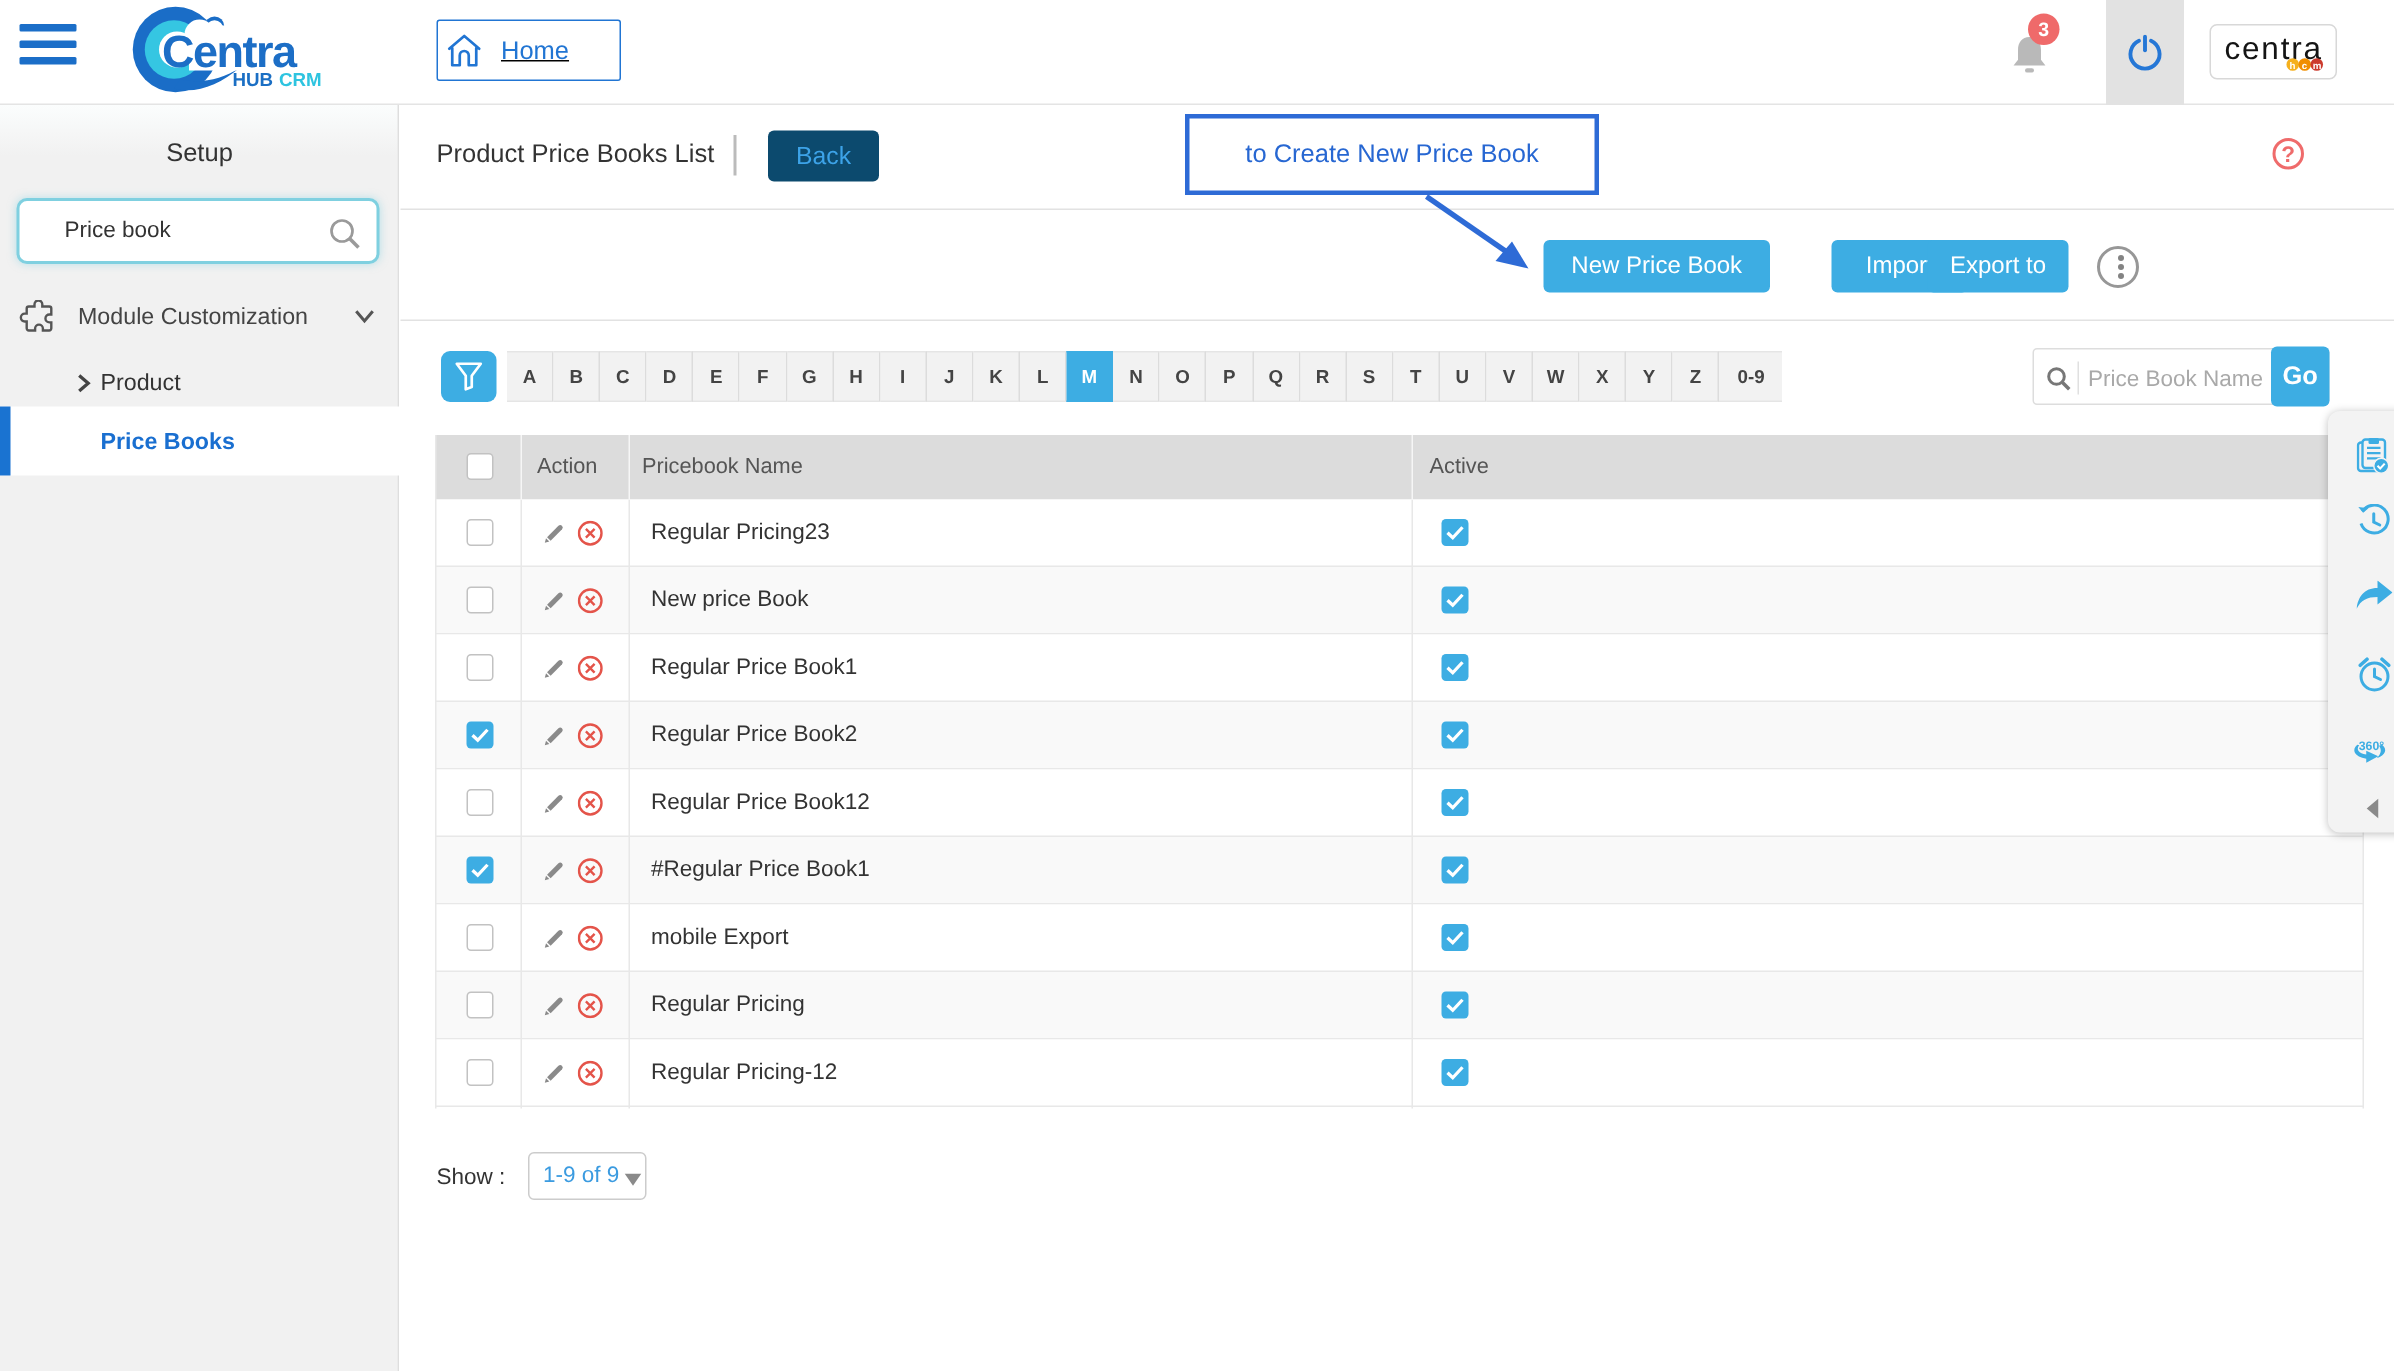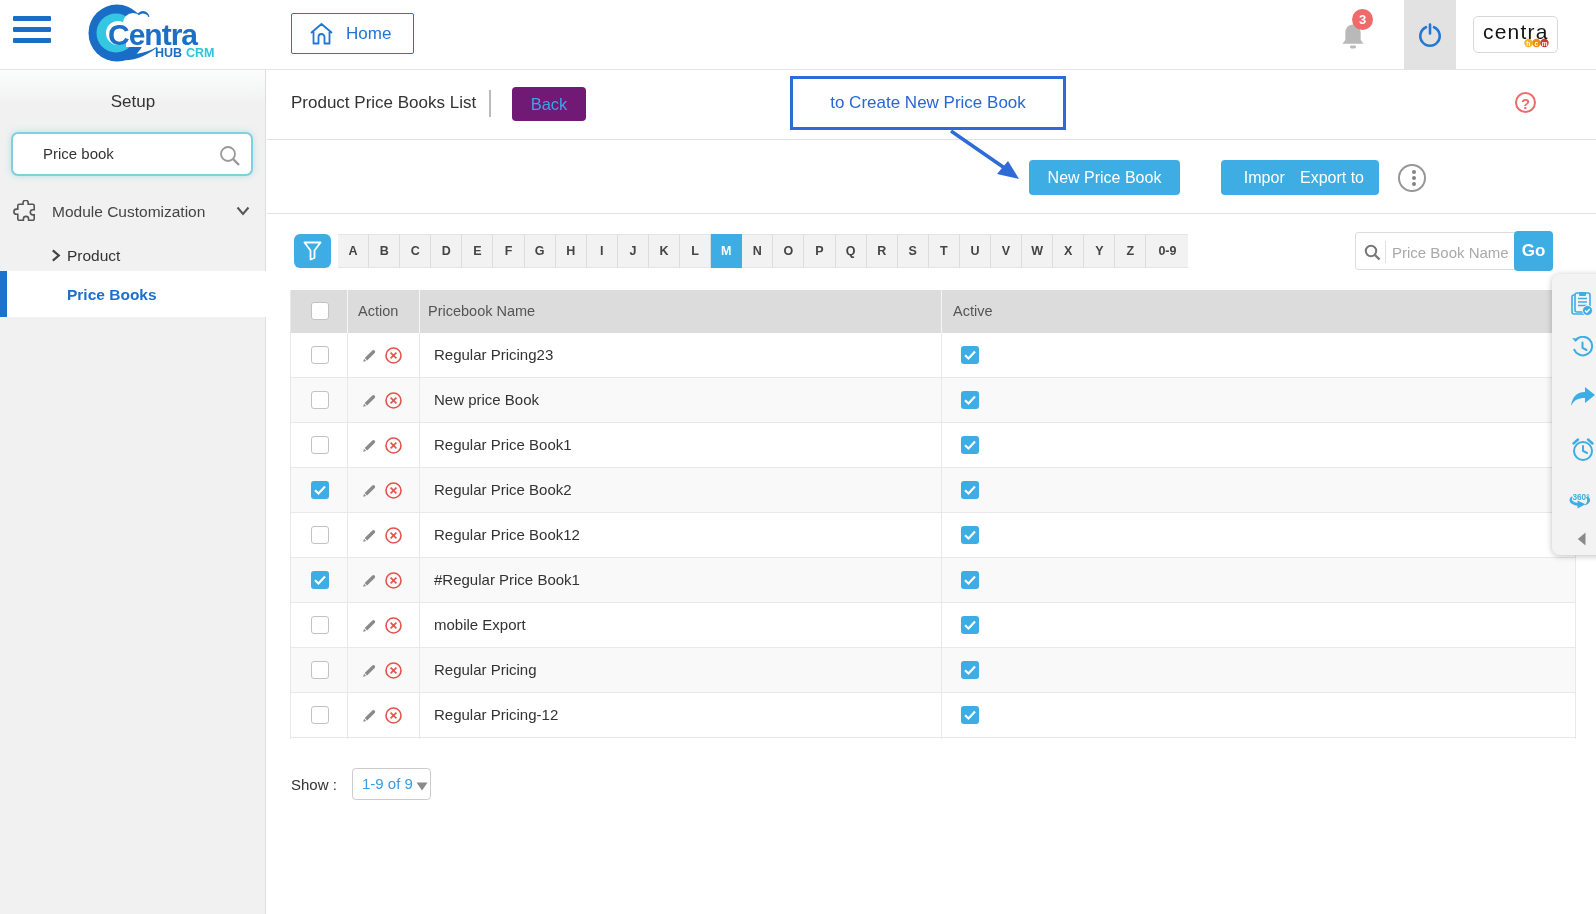--- a/index.html
+++ b/index.html
@@ -5,21 +5,21 @@
 * { margin:0; padding:0; box-sizing:border-box; }
 html,body { width:1596px; height:914px; overflow:hidden; background:#fff;
   font-family:"Liberation Sans", sans-serif; }
 body { position:relative; }
 .abs { position:absolute; }
 
 
 .topbar { position:absolute; left:0; top:0; width:1596px; height:70px; background:#fff; border-bottom:1px solid #e4e4e4; z-index:30; }
 .burger { position:absolute; left:13px; top:16px; width:38px; height:36px; }
 .burger div { height:5px; background:#1b6ec8; border-radius:1px; margin-bottom:6px; }
-.homebtn { position:absolute; left:291px; top:13px; width:123px; height:41px; border:1.5px solid #2175d3; border-radius:2px; display:flex; align-items:center; padding-left:17px; }
+.homebtn { position:absolute; left:291px; top:13px; width:123px; height:41px; border:1.5px solid #2175d3; border-radius:2px; display:flex; align-items:center; padding-left:5px;text-decoration:underline; }
 .homebtn span { color:#2175d3; font-size:17px; margin-left:12px; }
 .bell { position:absolute; left:1336px; top:21px; width:34px; height:31px; }
 .badge { position:absolute; left:1352px; top:9px; width:21px; height:21px; border-radius:50%; background:#ef6a6a; color:#fff; font-size:13px; font-weight:bold; text-align:center; line-height:21px; z-index:5;}
 .powerblk { position:absolute; left:1404px; top:0; width:52px; height:70px; background:#e2e2e2; }
 .hcmbox { position:absolute; left:1473px; top:16px; width:85px; height:37px; border:1px solid #d8d8d8; border-radius:5px; background:#fff; }
 
 
 .sidebar { position:absolute; left:0; top:70px; width:266px; height:844px; background:linear-gradient(180deg,#fbfdfd 0,#f1f1f1 34px); border-right:1px solid #dedede; z-index:20; }
 .setup { position:absolute; left:0; top:22px; width:266px; text-align:center; font-size:17px; color:#333; }
 .sidesearch { position:absolute; left:11px; top:62px; width:242px; height:44px; background:#fff; border:2px solid #7fd0e0; border-radius:7px; box-shadow:0 0 6px rgba(127,208,224,.5); }
@@ -28,21 +28,21 @@
 .modrow .txt { position:absolute; left:52px; top:12px; font-size:15.5px; color:#444; }
 .prodrow { position:absolute; left:0; top:174px; width:266px; height:42px; }
 .prodrow .txt { position:absolute; left:67px; top:3px; font-size:15.5px; color:#333; }
 .pbrow { position:absolute; left:0; top:201px; width:266px; height:46px; background:#fff; }
 .pbrow .bar { position:absolute; left:0; top:0; width:7px; height:46px; background:#1a73d1; }
 .pbrow .txt { position:absolute; left:67px; top:15px; font-size:15.5px; font-weight:bold; color:#1a6fd0; }
 
 
 .title { position:absolute; left:291px; top:93px; font-size:17px; color:#333; z-index:5;}
 .titlediv { position:absolute; left:489px; top:90px; width:1.5px; height:27px; background:#bbb; }
-.backbtn { position:absolute; left:512px; top:87px; width:74px; height:34px; background:#701a75; border-radius:4px; color:#3da3e8; font-size:16.5px; text-align:center; line-height:34px; }
+.backbtn { position:absolute; left:512px; top:87px; width:74px; height:34px; background:#0c4a6e; border-radius:4px; color:#3da3e8; font-size:16.5px; text-align:center; line-height:34px; }
 .qmark { position:absolute; left:1515px; top:92px; width:21px; height:21px; border:2px solid #ef6b6b; border-radius:50%; color:#ef6b6b; font-weight:bold; font-size:15px; text-align:center; line-height:20px; }
 .hr1 { position:absolute; left:267px; top:139px; width:1329px; height:1px; background:#e2e2e2; }
 .tooltip { position:absolute; left:790px; top:76px; width:276px; height:54px; border:3.5px solid #2e6bd6; background:#fff; z-index:6; display:flex; align-items:center; justify-content:center; color:#2767d2; font-size:17px; font-weight:normal; }
 .hr2 { position:absolute; left:267px; top:213px; width:1329px; height:1px; background:#e2e2e2; }
 
 
 .bluebtn { position:absolute; top:160px; height:35px; background:#3dade3; border-radius:4px; color:#fff; font-size:16px; text-align:center; line-height:35px; }
 .ellips { position:absolute; left:1398px; top:164px; width:28px; height:28px; border:2px solid #979797; border-radius:50%; }
 .ellips i { position:absolute; left:12px; width:4px; height:4px; background:#838383; border-radius:50%; }
 

